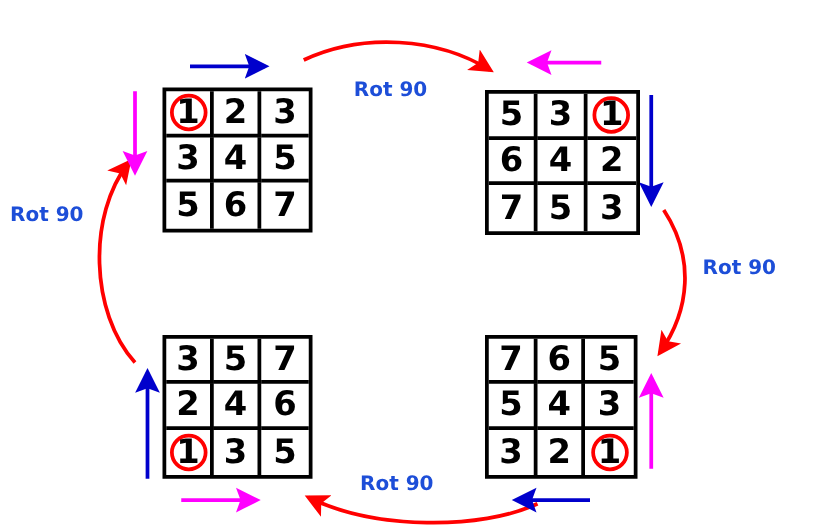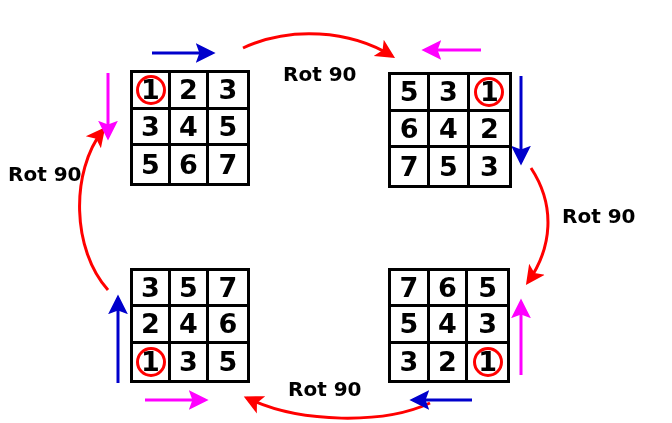--- a/index.html
+++ b/index.html
@@ -59,23 +59,23 @@
     margin-left: -15px;
     margin-top: -15px;
     border: 3px solid #ff0000;
     border-radius: 50%;
     box-sizing: border-box;
     z-index: 1;
   }
   .rotlabel {
     position: absolute;
     font-family: "DejaVu Sans", sans-serif;
-    font-size: 20px;
+    font-size: 16px;
     font-weight: bold;
-    color: #000000;
+    color: #1d4ed8;
     white-space: nowrap;
     letter-spacing: 0px;
   }
 </style>
 </head>
 <body>
 
 <div id="stage" style="width: 672px; height: 423px; background: rgb(255, 255, 255);">
 
   <svg id="overlay" viewBox="0 0 672 423">

